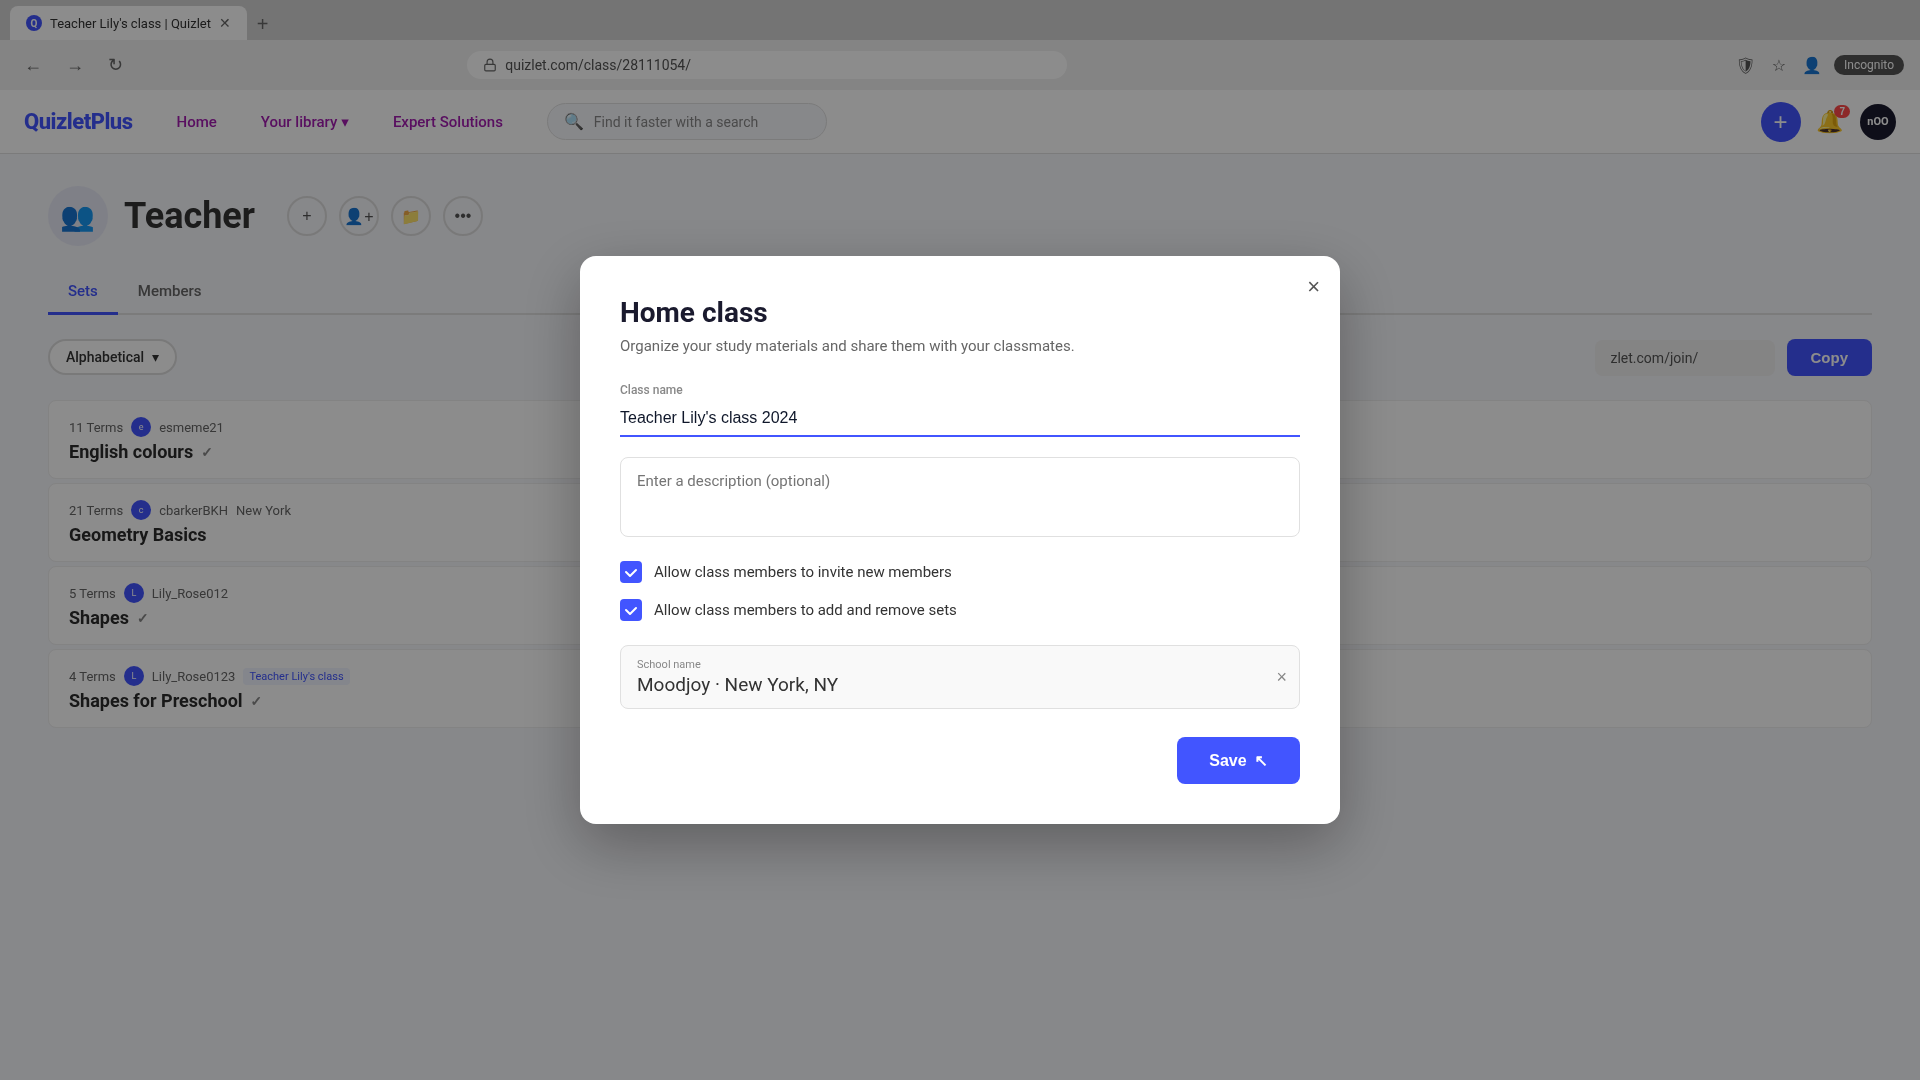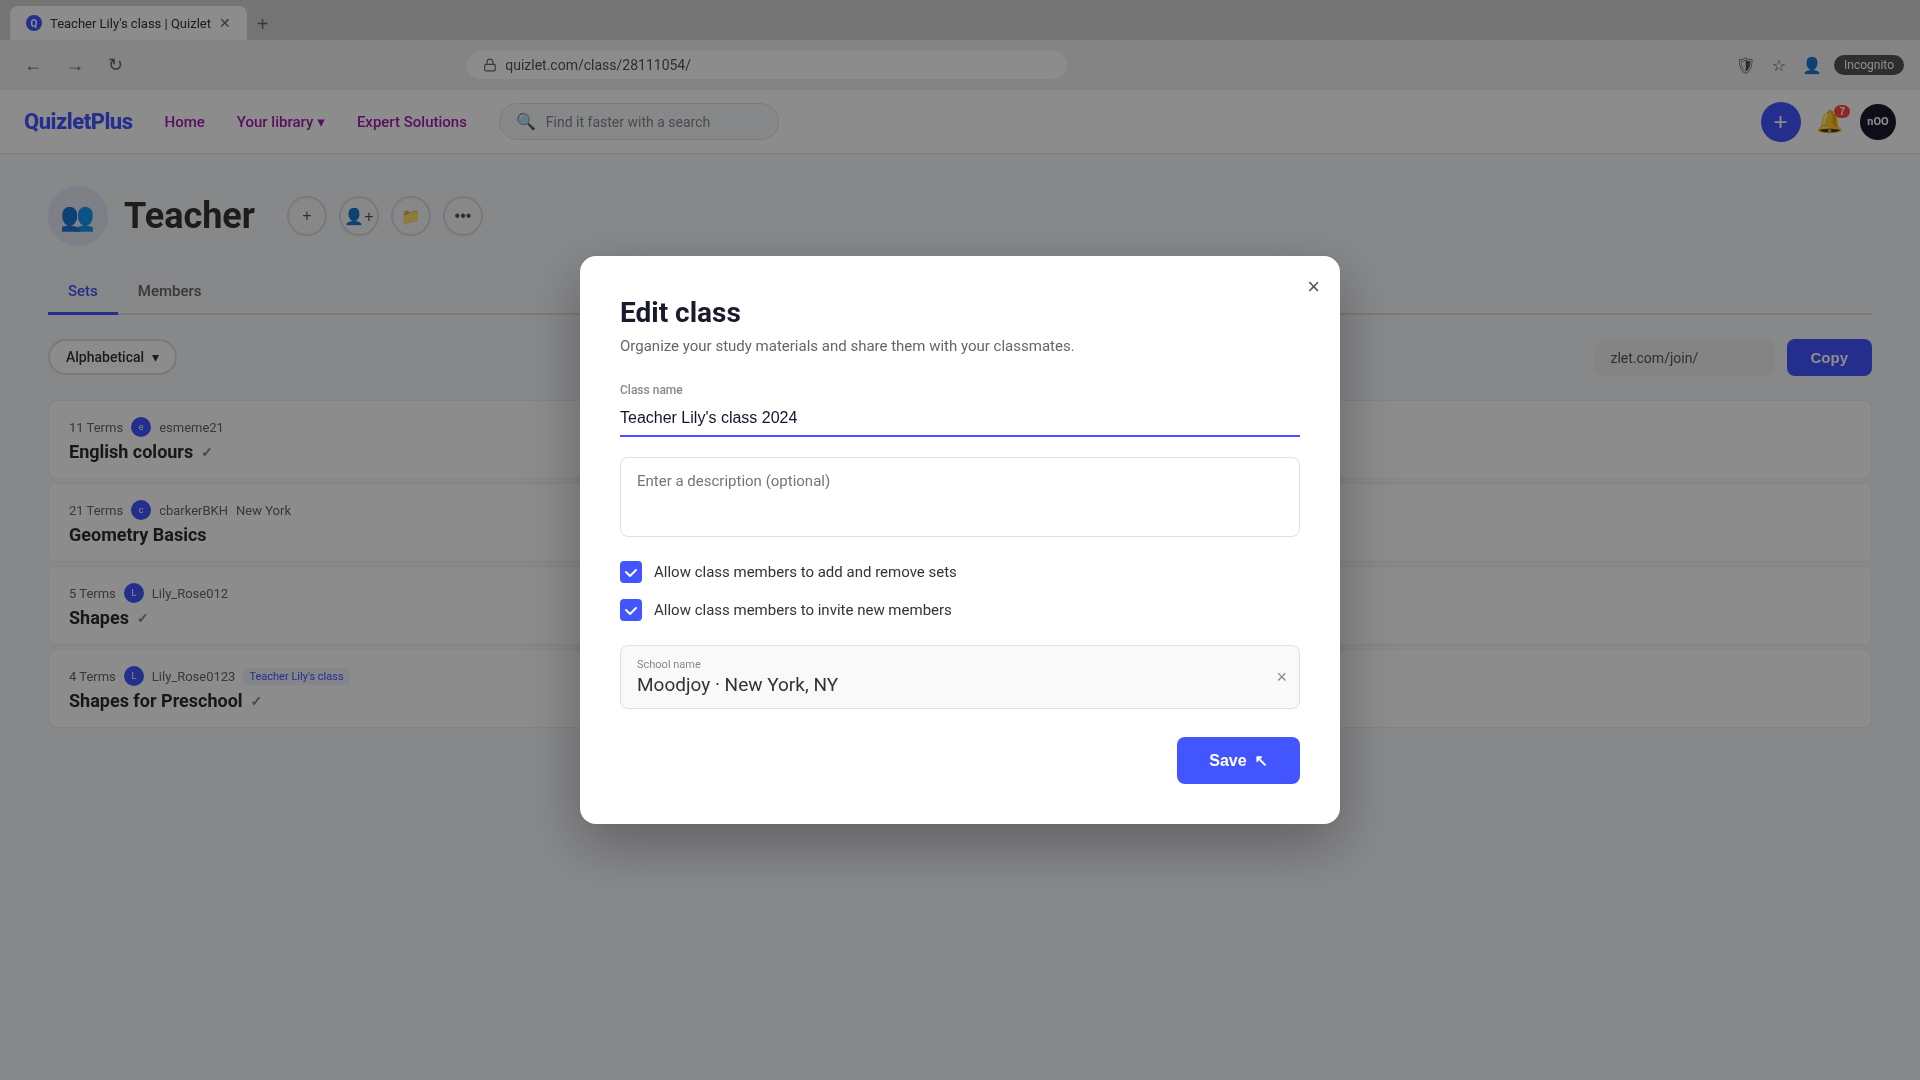--- a/index.html
+++ b/index.html
@@ -15,21 +15,21 @@
     .browser-tab-new { background: transparent; border: none; color: #666; font-size: 20px; cursor: pointer; padding: 4px 8px; }
     .browser-nav-bar { background: #f0f0f0; height: 50px; display: flex; align-items: center; padding: 0 16px; gap: 8px; }
     .nav-button { background: none; border: none; color: #666; font-size: 18px; cursor: pointer; padding: 4px 8px; border-radius: 4px; }
     .address-bar { flex: 1; background: white; border: none; border-radius: 20px; padding: 6px 16px; font-size: 14px; color: #333; display: flex; align-items: center; gap: 8px; max-width: 600px; margin: 0 auto; }
     .address-bar span { color: #555; font-size: 14px; }
     .browser-actions { display: flex; align-items: center; gap: 8px; margin-left: auto; }
     .browser-action-btn { background: none; border: none; color: #555; font-size: 16px; cursor: pointer; padding: 4px; }
     .incognito-badge { background: #555; color: white; font-size: 12px; padding: 3px 10px; border-radius: 12px; }
 
     
-    .app-header { background: white; height: 64px; display: flex; align-items: center; padding: 0 24px; gap: 32px; border-bottom: 1px solid #e0e0e0; position: relative; z-index: 10; }
+    .app-header { background: white; height: 64px; display: flex; align-items: center; padding: 0 24px; gap: 44px; border-bottom: 1px solid #e0e0e0; position: relative; z-index: 10; }
     .logo { color: #4255ff; font-size: 22px; font-weight: 800; letter-spacing: -0.5px; }
     .nav-link { color: #a21caf; font-size: 15px; font-weight: 500; text-decoration: none; cursor: pointer; display: flex; align-items: center; gap: 4px; }
     .search-bar { display: flex; align-items: center; gap: 10px; background: #f6f7fb; border: 1px solid #e0e0e0; border-radius: 20px; padding: 8px 16px; min-width: 280px; cursor: pointer; }
     .search-icon-wrap { color: #666; font-size: 16px; }
     .search-placeholder { color: #888; font-size: 14px; }
     .header-right { margin-left: auto; display: flex; align-items: center; gap: 16px; }
     .add-btn { background: #4255ff; color: white; border: none; border-radius: 50%; width: 40px; height: 40px; font-size: 24px; cursor: pointer; display: flex; align-items: center; justify-content: center; }
     .notif-btn { position: relative; background: none; border: none; cursor: pointer; color: #333; font-size: 22px; }
     .notif-badge { position: absolute; top: -4px; right: -6px; background: #ff4a4a; color: white; font-size: 10px; border-radius: 10px; padding: 1px 5px; font-weight: bold; }
     .avatar { width: 36px; height: 36px; border-radius: 50%; background: #1a1a2e; color: white; font-size: 11px; font-weight: bold; display: flex; align-items: center; justify-content: center; }
@@ -210,48 +210,48 @@
         <span>Shapes for Preschool</span>
         <span class="verify-icon">✓</span>
       </div>
     </div>
   </div>
 </div>
 
 <div class="overlay">
   <div class="modal">
     <button class="modal-close">×</button>
-    <div class="modal-title">Edit class</div>
+    <div class="modal-title">Home class</div>
     <div class="modal-subtitle">Organize your study materials and share them with your classmates.</div>
 
     <div class="form-group">
       <label class="form-label">Class name</label>
       <input class="form-input" type="text" value="Teacher Lily's class 2024" style="">
     </div>
 
     <div class="form-group">
       <textarea class="form-textarea" placeholder="Enter a description (optional)" style=""></textarea>
     </div>
 
     <div class="checkbox-group">
       <div class="checkbox-item">
         <div class="checkbox-box">
           <svg viewBox="0 0 14 14" fill="none">
             <path d="M2 7l4 4 6-6" stroke="white" stroke-width="2" stroke-linecap="round" stroke-linejoin="round"></path>
           </svg>
         </div>
-        <span class="checkbox-label">Allow class members to add and remove sets</span>
+        <span class="checkbox-label">Allow class members to invite new members</span>
       </div>
       <div class="checkbox-item">
         <div class="checkbox-box">
           <svg viewBox="0 0 14 14" fill="none">
             <path d="M2 7l4 4 6-6" stroke="white" stroke-width="2" stroke-linecap="round" stroke-linejoin="round"></path>
           </svg>
         </div>
-        <span class="checkbox-label">Allow class members to invite new members</span>
+        <span class="checkbox-label">Allow class members to add and remove sets</span>
       </div>
     </div>
 
     <div class="school-field">
       <span class="school-field-label">School name</span>
       <span class="school-field-value">Moodjoy · New York, NY</span>
       <button class="school-clear">×</button>
     </div>
 
     <div class="modal-footer">

